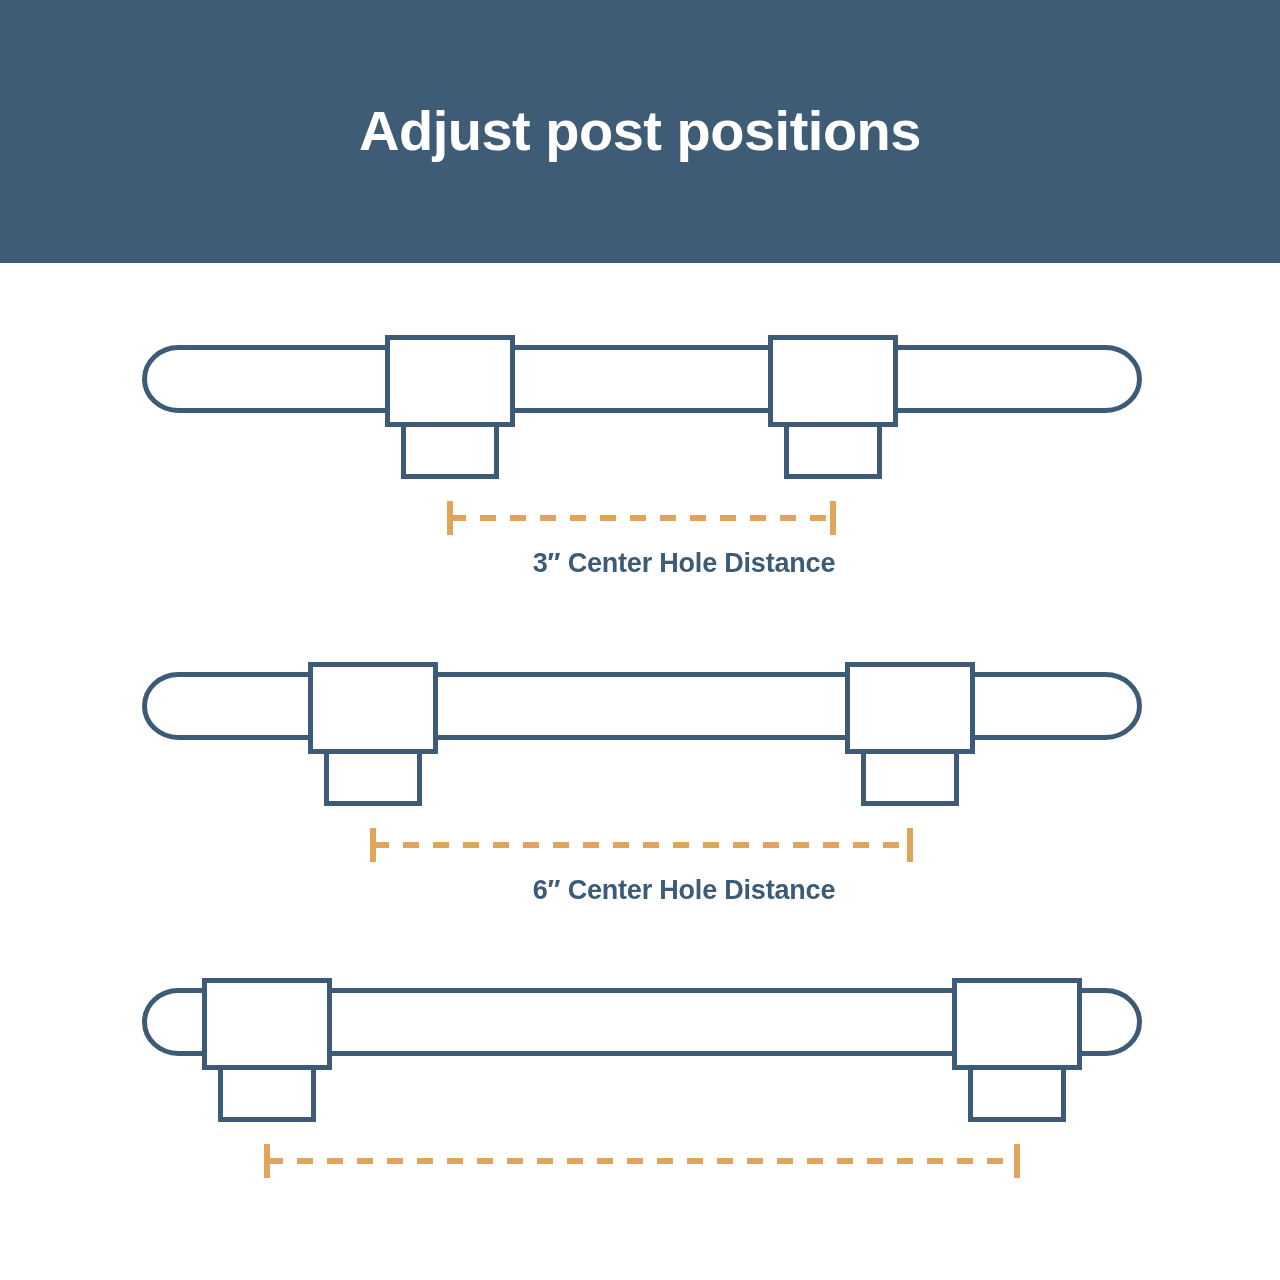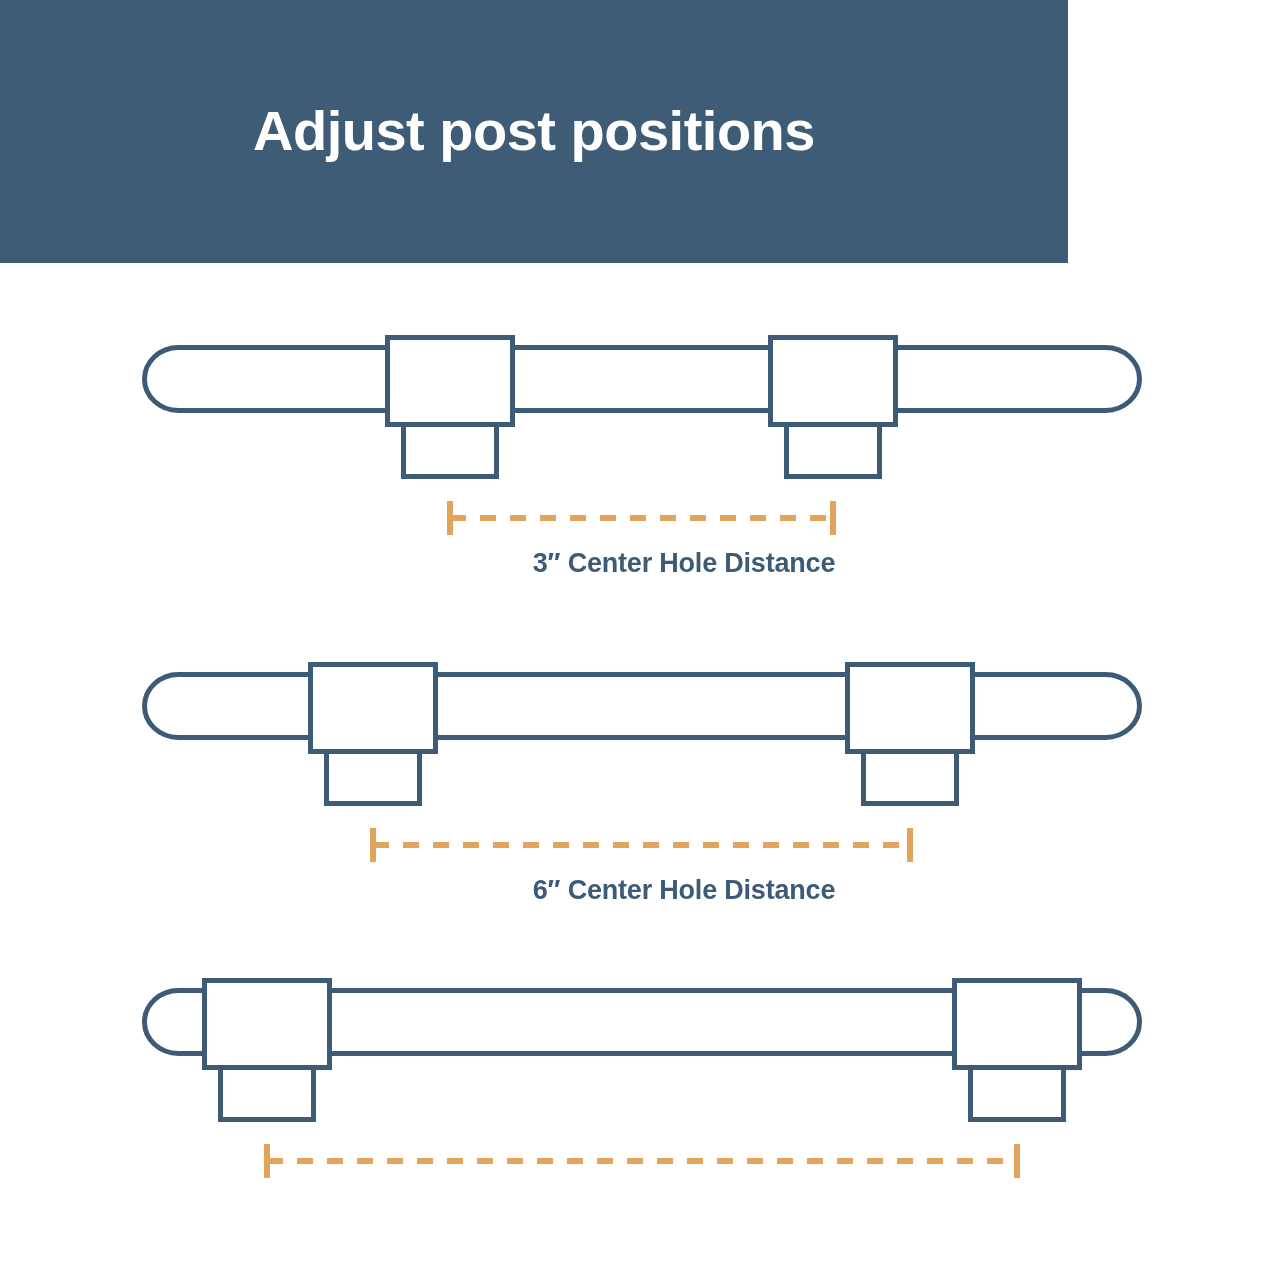--- a/index.html
+++ b/index.html
@@ -13,21 +13,21 @@
     font-family: "Liberation Sans", sans-serif;
     overflow: hidden;
     position: relative;
   }
 
   
   #header-banner {
     position: absolute;
     left: 0;
     top: 0;
-    width: 1068px;
+    width: 1280px;
     height: 263px;
     background: #3E5C76;
     display: flex;
     flex-direction: column;
     align-items: center;
     justify-content: center;
     box-sizing: border-box;
   }
   .headline {
     color: #ffffff;

